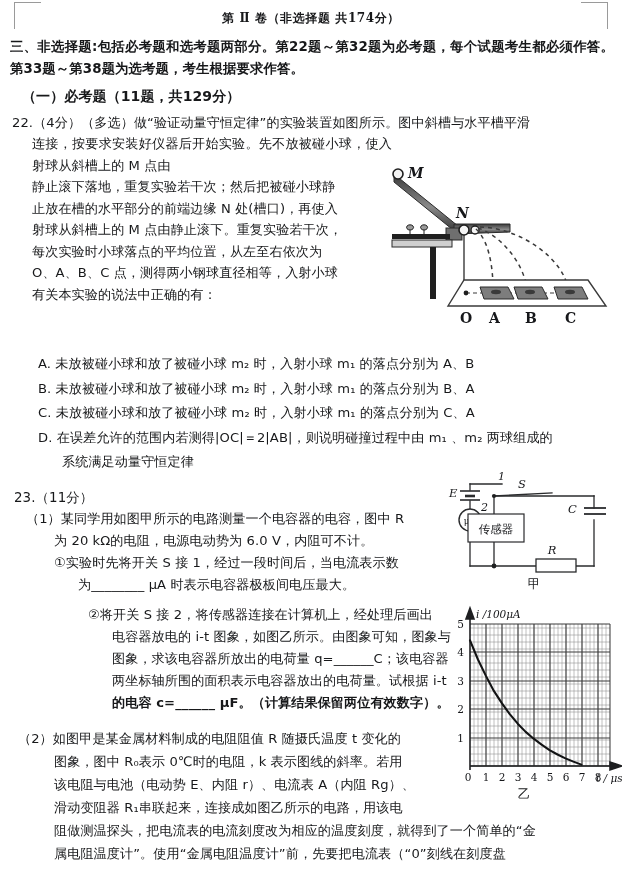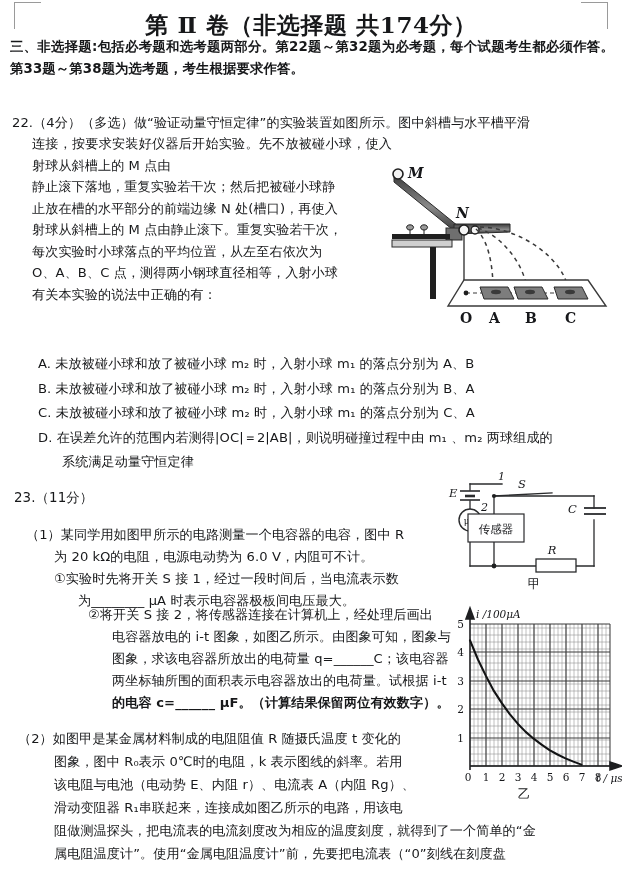--- a/index.html
+++ b/index.html
@@ -33,21 +33,21 @@
   .crop-tl { left: 14px;  top: 2px;  border-right: none; border-bottom: none; }
   .crop-tr { right: 14px; top: 2px;  border-left: none;  border-bottom: none; }
 
   
   .doc-title {
     position: absolute;
     top: 10px;
     left: 0;
     width: 622px;
     text-align: center;
-    font-size: 23px;
+    font-size: 12px;
     font-weight: bold;
     letter-spacing: 0.6px;
     font-family: "DejaVu Serif", "Liberation Serif", serif;
   }
 
   .para {
     position: absolute;
     font-size: 13.1px;
     line-height: 21px;
     letter-spacing: 0.1px;
@@ -69,21 +69,21 @@
 
   
   .q22-lead   { top: 112px; left: 12px;  width: 600px; }
   .q22-body   { top: 133px; left: 32px;  width: 360px; line-height: 21.5px; text-align: justify; }
   .q22-opts   { top: 352px; left: 38px;  width: 576px; line-height: 24.5px; }
   .q22-opt    { text-indent: 0; }
   .q22-opt-d2 { padding-left: 24px; }
 
   
   .q23-num    { top: 487px; left: 14px;  font-size: 13.4px; text-align: center; }
-  .q23-p1     { top: 508px; left: 26px;  width: 420px; line-height: 22px; margin-top: 16px; }
+  .q23-p1     { top: 508px; left: 26px;  width: 420px; line-height: 22px; }
   .q23-p1-in2 { padding-left: 28px; display: block; }
   .q23-p1-in3 { padding-left: 52px; display: block; }
 
   .q23-p2     { top: 604px; left: 54px;  width: 400px; line-height: 22px; margin-left: 34px; }
   .q23-p2-in  { padding-left: 24px; display: block; }
 
   .q23-p3     { top: 727px; left: 18px;  width: 608px; line-height: 23px; }
   .q23-p3-in  { padding-left: 36px; display: block; }
 
   
@@ -111,20 +111,21 @@
 
 <div class="page">
 
   <div class="crop-mark crop-tl"></div>
   <div class="crop-mark crop-tr"></div>
 
   <div class="doc-title">第 Ⅱ 卷（非选择题 共174分）</div>
 
   <div class="para instr">三、非选择题:包括必考题和选考题两部分。第22题～第32题为必考题，每个试题考生都必须作答。第33题～第38题为选考题，考生根据要求作答。</div>
 
+  <div class="para sect-head">（一）必考题（11题，共129分）</div>
 
   <div class="para q22-lead">
     <span>22.</span><span>（4分）</span><span>（多选）</span><span>做“验证动量守恒定律”的实验装置如图所示。图中斜槽与水平槽平滑</span>
   </div>
 
   <div class="para q22-body">
     <div>连接，按要求安装好仪器后开始实验。先不放被碰小球，使入射球从斜槽上的 M 点由</div>
     <div>静止滚下落地，重复实验若干次；然后把被碰小球静</div>
     <div>止放在槽的水平部分的前端边缘 N 处(槽口)，再使入</div>
     <div>射球从斜槽上的 M 点由静止滚下。重复实验若干次，</div>

